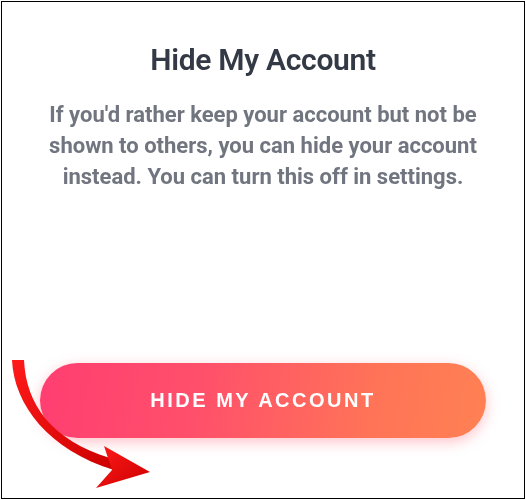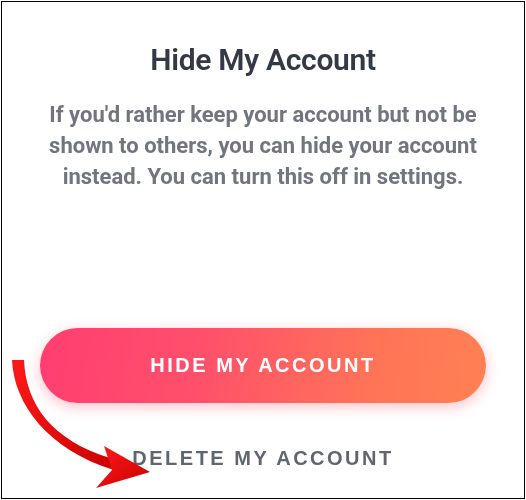--- a/index.html
+++ b/index.html
@@ -89,21 +89,20 @@
 <body>
 
 <div class="frame">
   <div class="content-wrap">
     <h1 class="title">Hide My Account</h1>
     <p class="description">If you'd rather keep your account but not be shown to others, you can hide your account instead. You can turn this off in settings.</p>
   </div>
 
   <div class="button-section">
     <button class="hide-btn">HIDE MY ACCOUNT</button>
-    <button class="delete-link">DELETE MY ACCOUNT</button>
   </div>
 
   <svg class="arrow-annotation" viewBox="0 0 170 140">
     <defs>
       <linearGradient id="arrGrad" x1="0" y1="0" x2="1" y2="1">
         <stop offset="0%" stop-color="#ff1a1a"></stop>
         <stop offset="100%" stop-color="#cc0000"></stop>
       </linearGradient>
     </defs>
 

